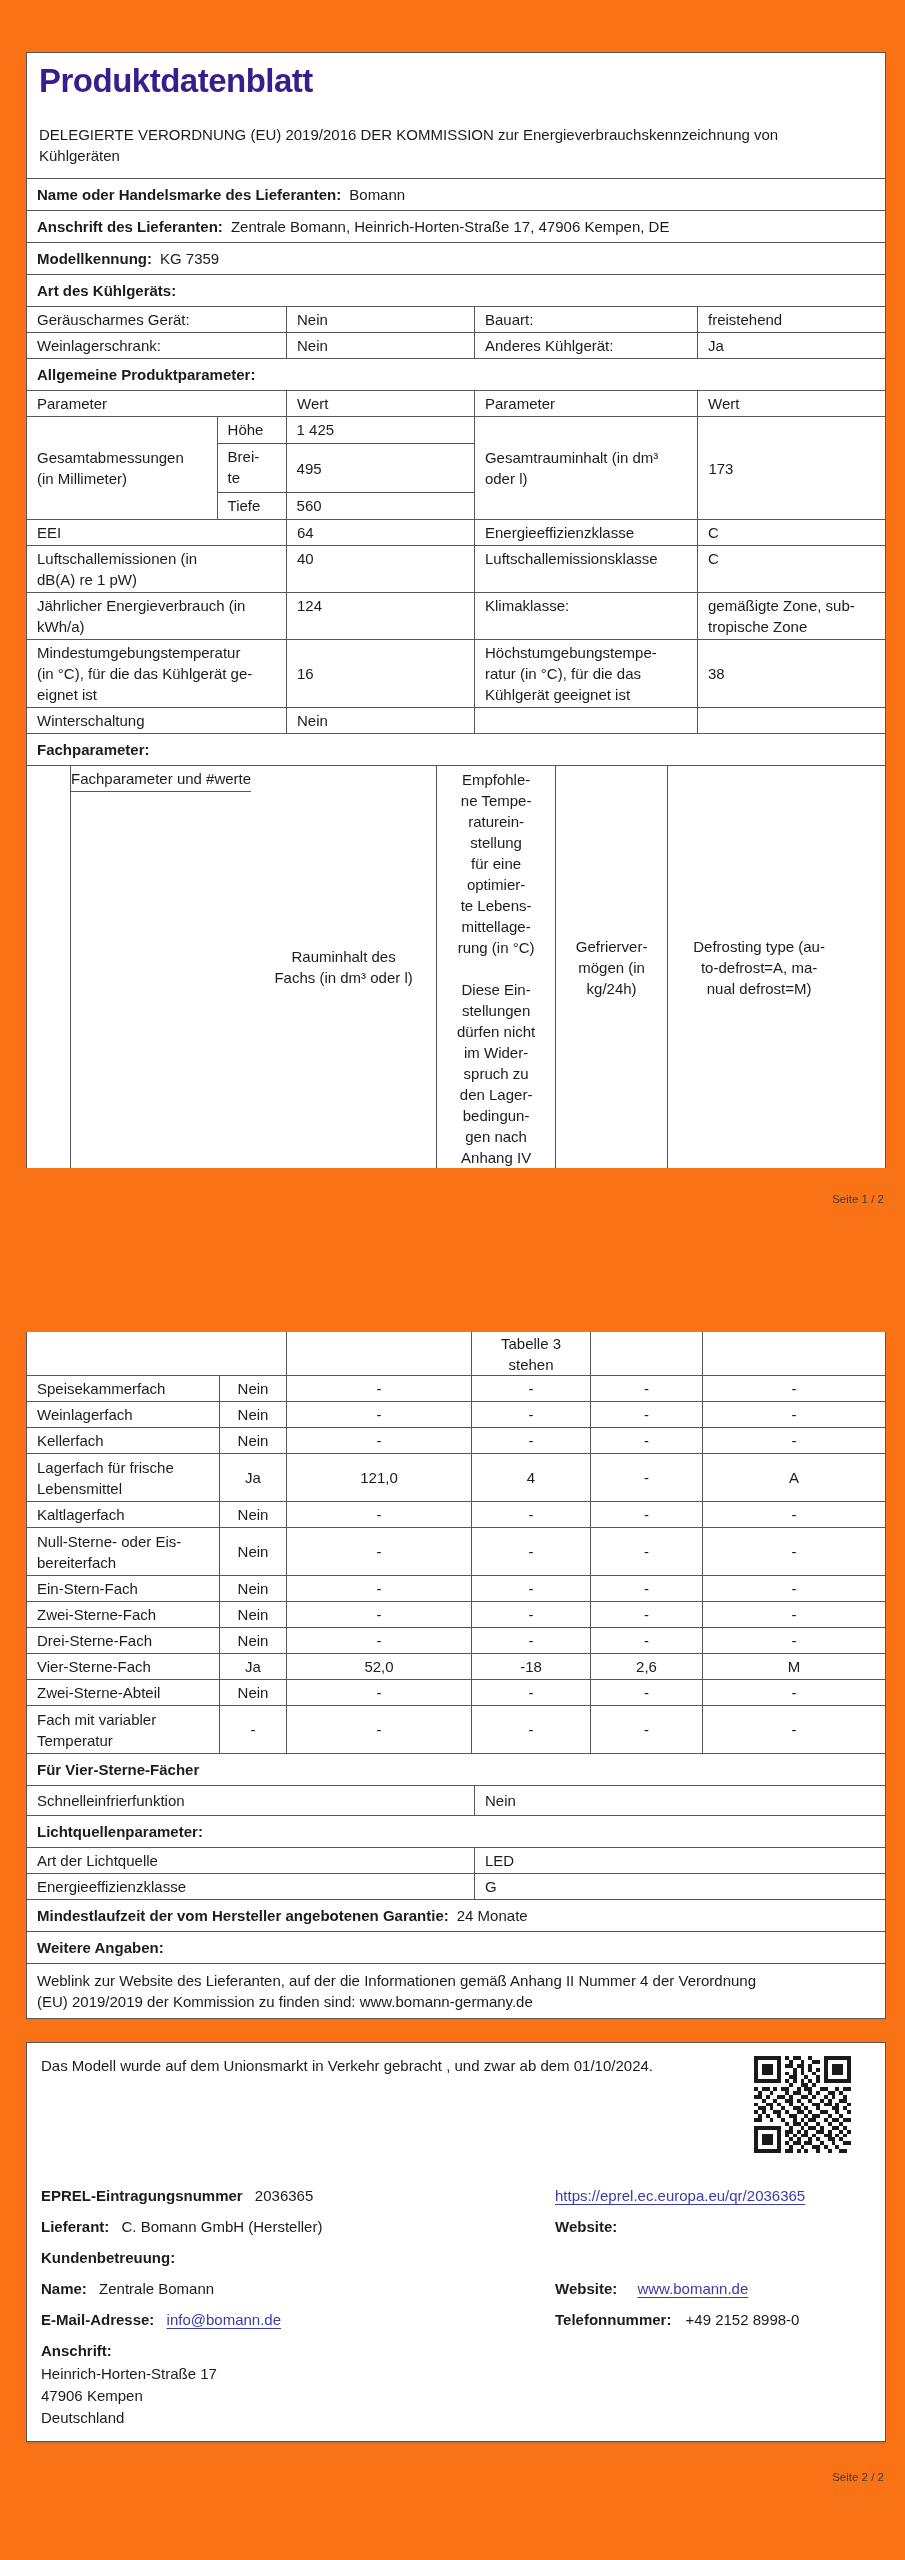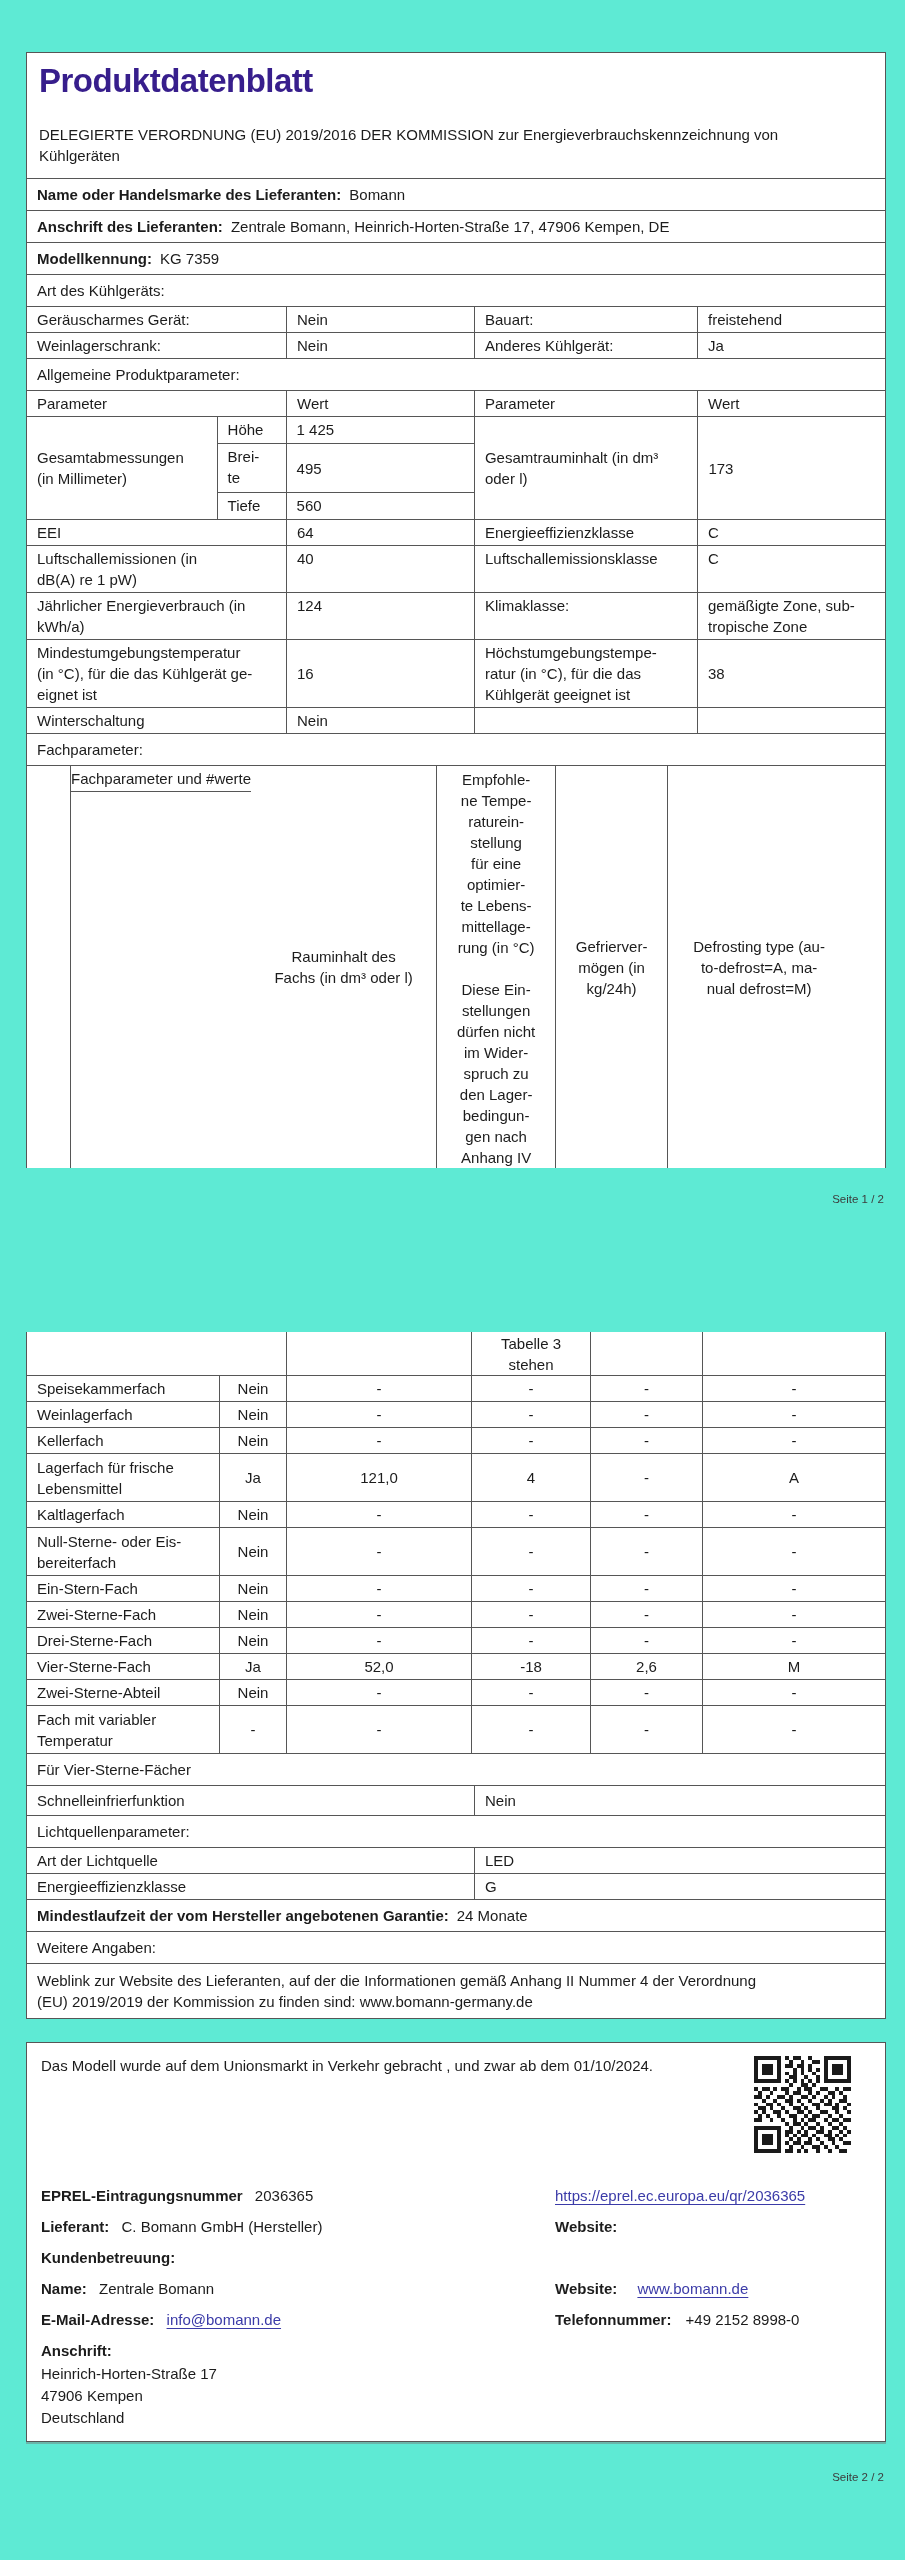--- a/index.html
+++ b/index.html
@@ -3,21 +3,21 @@
 <meta charset="utf-8">
 <style>
   :root{
     --bc:#565656;          
     --ink:#1c1c1c;         
   }
   html,body{margin:0;padding:0;background:#fff;}
   .canvas{
     position:relative;
     width:905px;height:2560px;
-    background:#5eead4;
+    background:#f97316;
     font-family:"Liberation Sans","DejaVu Sans",sans-serif;
     color:var(--ink);
     font-size:15px;line-height:21px;
   }
   .pre{white-space:pre-line;}
   .sheet{
     position:absolute;left:26px;width:860px;
     box-sizing:border-box;background:#fff;
     border:1px solid var(--bc);
   }
@@ -29,21 +29,21 @@
   .bl{border-left:1px solid var(--bc);}
   .bb{border-bottom:1px solid var(--bc);}
   b{font-weight:bold;}
   
   .titleblock{padding:10px 12px 12px 12px;}
   .doc-title{margin:0;font-size:33px;line-height:36px;font-weight:bold;color:#371e8c;letter-spacing:-.5px;}
   .doc-sub{margin:25px 0 0 0;}
   
   .kv{padding:5px 10px;}
   .kv b{margin-right:8px;}
-  .sec{padding:5px 10px;font-weight:normal;text-align:center;}
+  .sec{padding:5px 10px;font-weight:bold;text-align:center;}
   
   .w1{width:259px;} .w2{width:188px;} .w3{width:223px;} .w4{width:188px;}
   
   .dim-label{width:190px;display:flex;align-items:center;}
   .dim-mid{width:257px;border-left:1px solid var(--bc);border-right:1px solid var(--bc);display:flex;flex-direction:column;}
   .dim-sub{display:flex;border-top:1px solid var(--bc);}
   .dim-sub.first{border-top:none;}
   .dim-sub-l{width:69px;border-right:1px solid var(--bc);}
   .dim-sub-v{flex:1;}
   .dim-right-l{width:223px;display:flex;align-items:center;}

